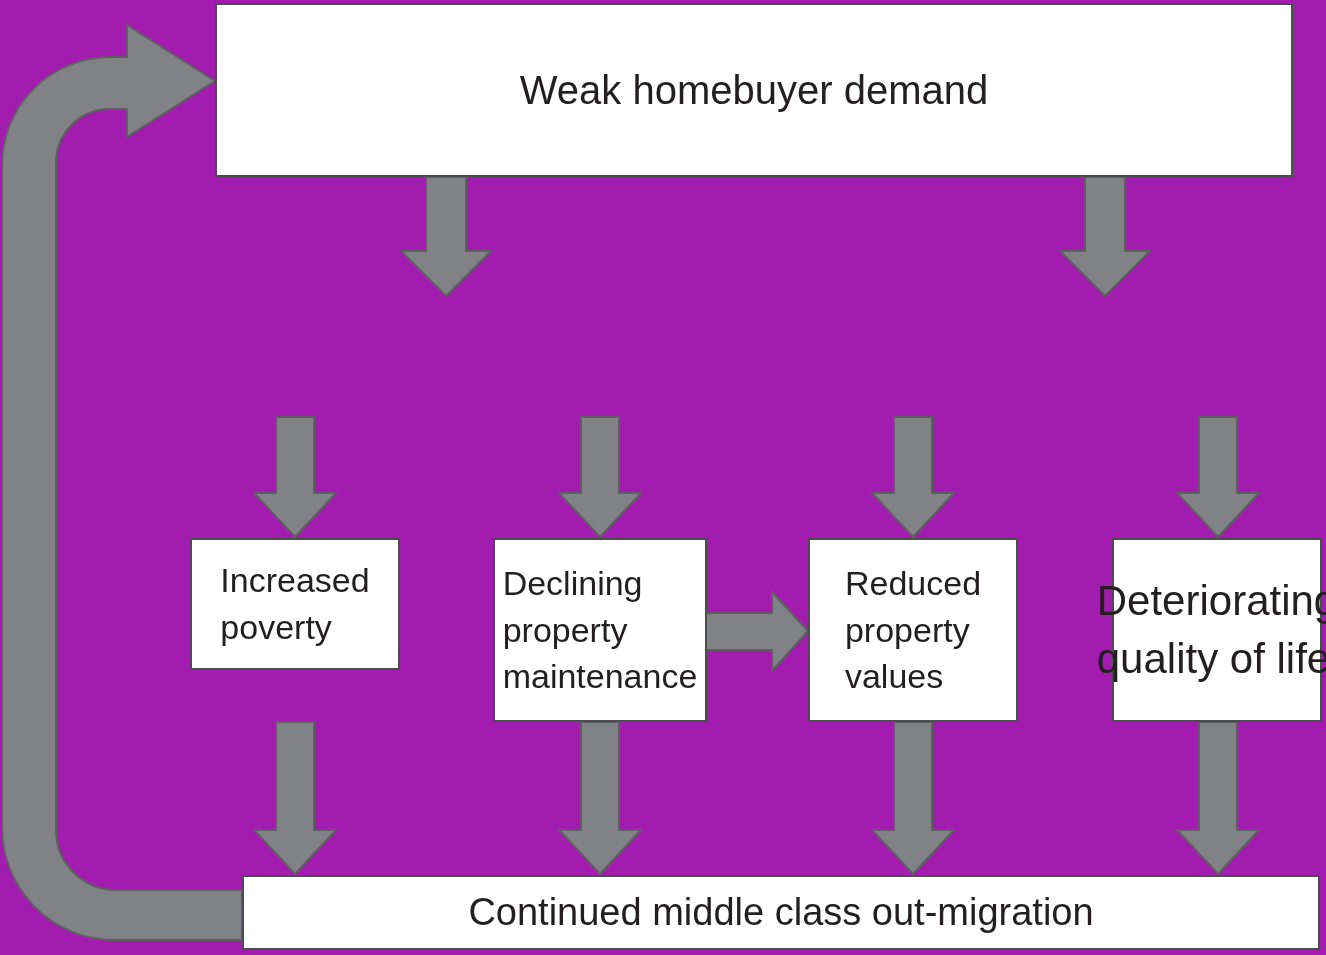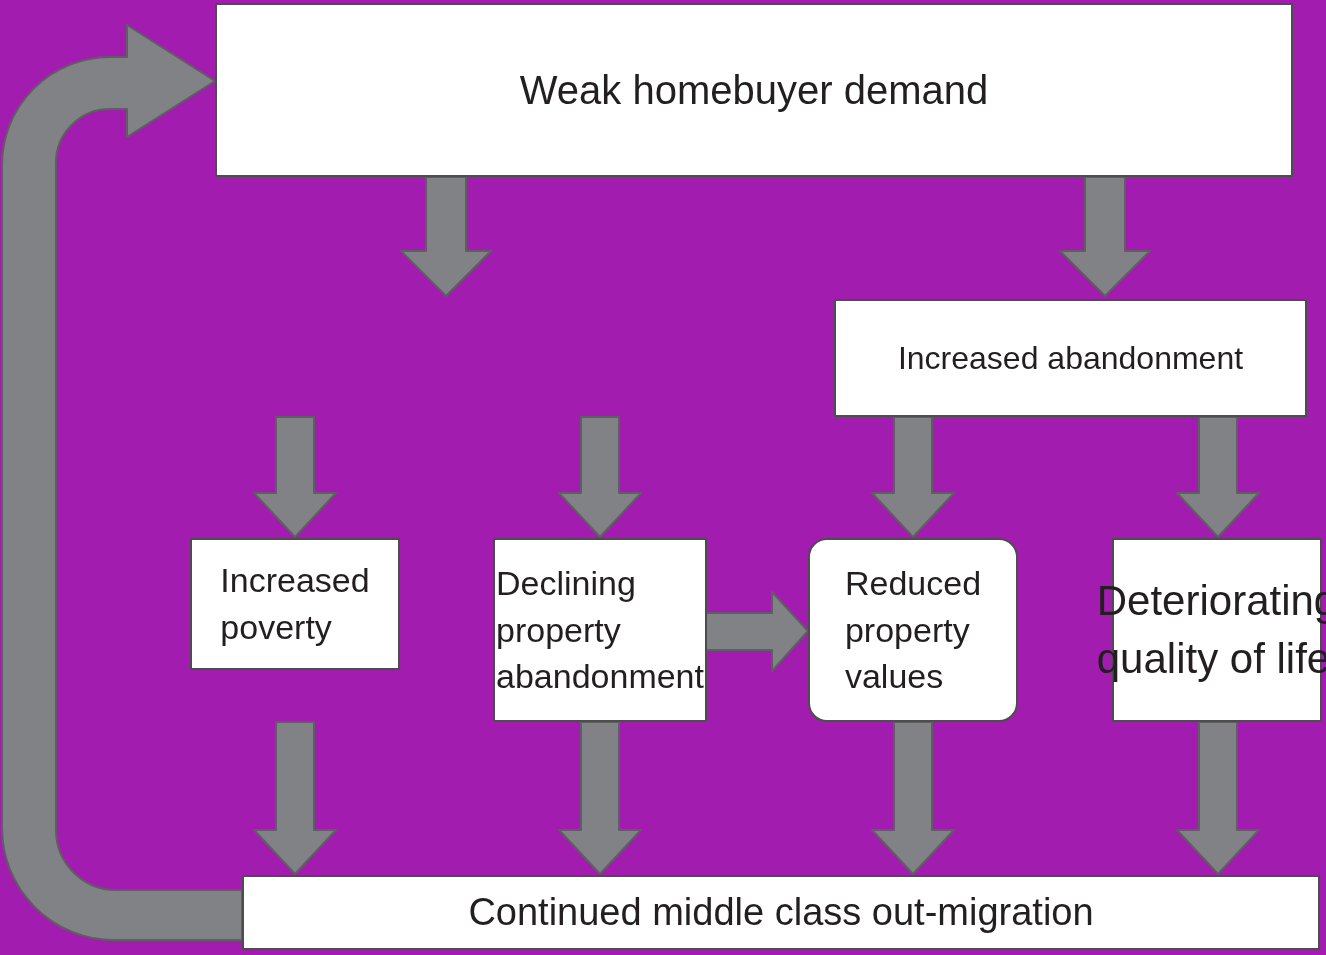--- a/index.html
+++ b/index.html
@@ -31,21 +31,21 @@
   .box.multiline .lbl {
     text-align: left;
     white-space: pre-line;
     line-height: 1.38;
   }
   #box-weak        { left: 215px; top: 3px;   width: 1078px; height: 174px; font-size: 40px; }
   #box-absentee    { left: 214px; top: 299px; width: 476px;  height: 118px; font-size: 32px; }
   #box-abandonment { left: 834px; top: 299px; width: 473px;  height: 118px; font-size: 32px; }
   #box-poverty     { left: 190px; top: 538px; width: 210px;  height: 132px; font-size: 34px; }
   #box-maintenance { left: 493px; top: 538px; width: 214px;  height: 184px; font-size: 34px; }
-  #box-values      { left: 808px; top: 538px; width: 210px;  height: 184px; font-size: 34px; border-radius: 19px; }
+  #box-values      { left: 808px; top: 538px; width: 210px;  height: 184px; font-size: 34px; }
   #box-quality     { left: 1112px; top: 538px; width: 210px; height: 184px; font-size: 42px; }
   #box-outmigration{ left: 242px; top: 875px; width: 1078px; height: 75px;  font-size: 38px; }
   .arrow { fill: #808285; stroke: #5f5f62; stroke-width: 2; stroke-linejoin: round; }
 </style>
 </head>
 <body>
 
 <div id="stage">
 
   <svg id="arrow-layer" viewBox="0 0 1326 955" xmlns="http://www.w3.org/2000/svg">
@@ -70,33 +70,30 @@
     <polygon class="arrow" points="581,722 619,722 619,830 641,830 600,874 559,830 581,830"></polygon>
     <polygon class="arrow" points="894,722 932,722 932,830 954,830 913,874 872,830 894,830"></polygon>
     <polygon class="arrow" points="1199,722 1237,722 1237,830 1259,830 1218,874 1177,830 1199,830"></polygon>
   </svg>
 
   <div class="box" id="box-weak">
     <span class="lbl">Weak homebuyer demand</span>
   </div>
 
 
-  <div class="box" id="box-abandonment">
-    <span class="lbl">Increased abandonment</span>
-  </div>
 
   <div class="box multiline" id="box-poverty">
     <span class="lbl">Increased
 poverty</span>
   </div>
 
   <div class="box multiline" id="box-maintenance">
     <span class="lbl">Declining
 property
-abandonment</span>
+maintenance</span>
   </div>
 
   <div class="box multiline" id="box-values">
     <span class="lbl">Reduced
 property
 values</span>
   </div>
 
   <div class="box multiline" id="box-quality">
     <span class="lbl">Deteriorating

